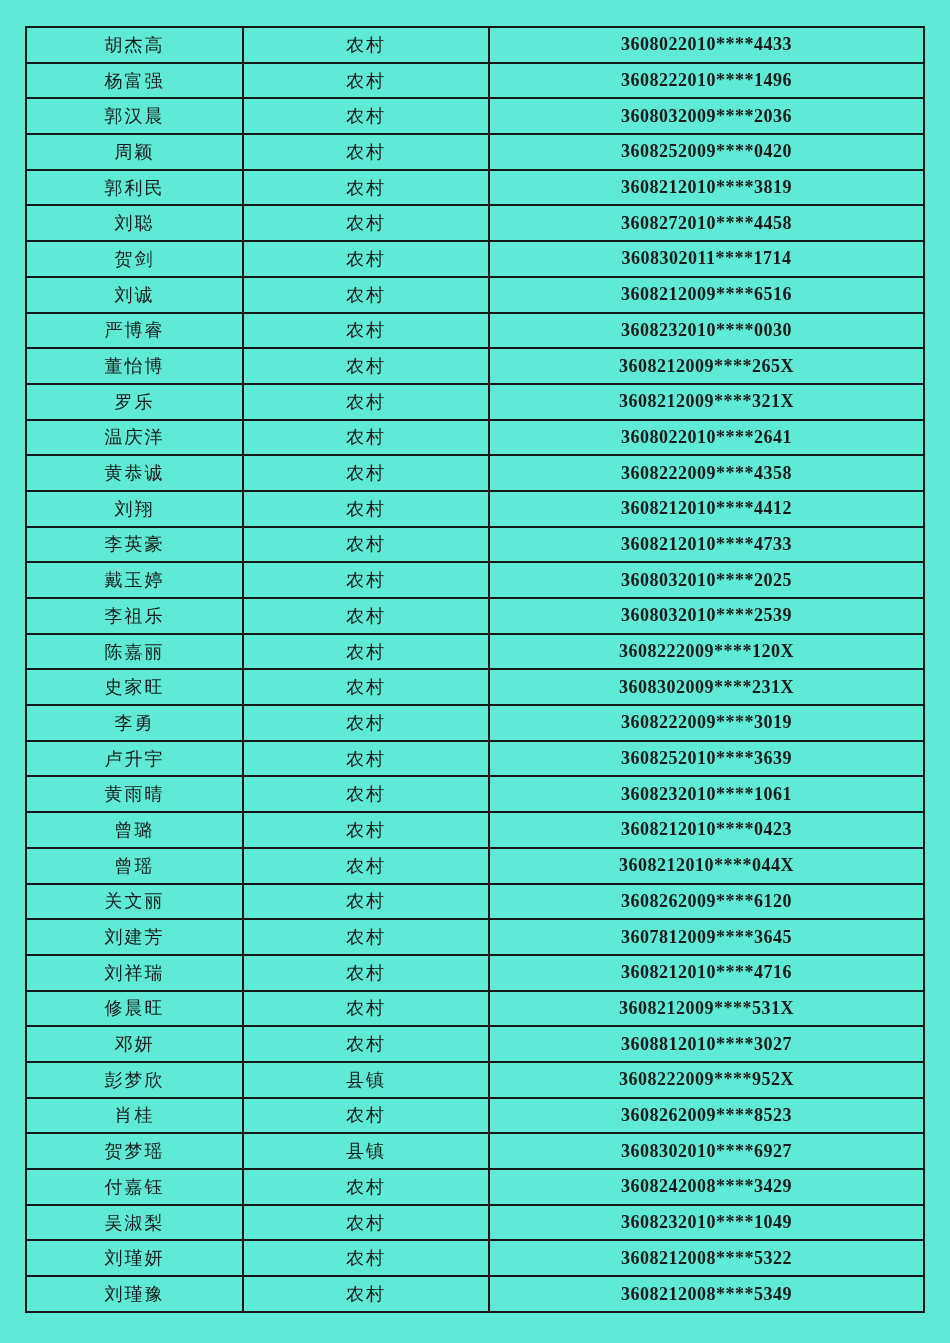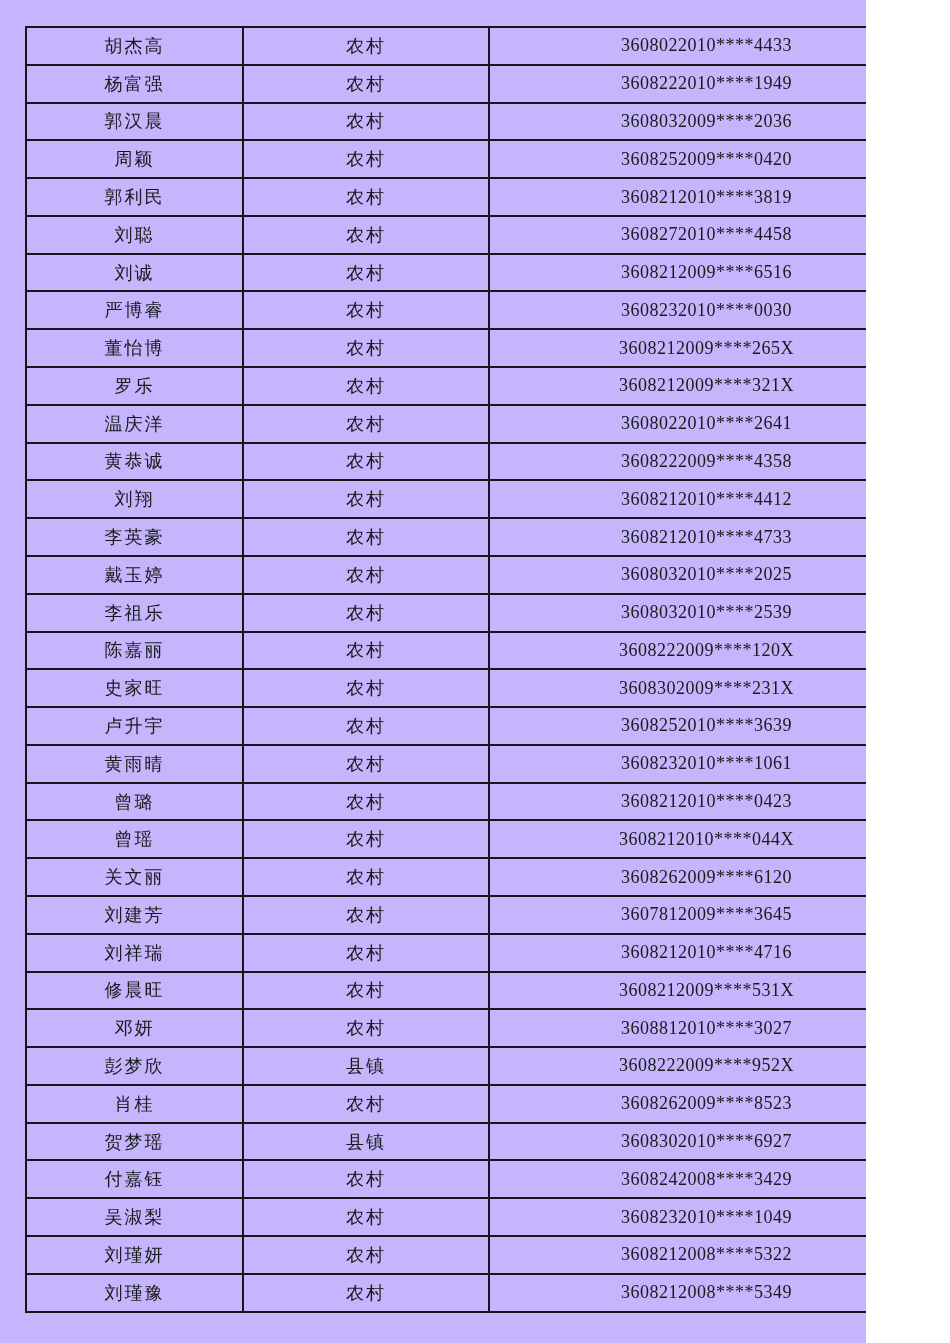--- a/index.html
+++ b/index.html
@@ -2,23 +2,23 @@
 <html><head>
 <meta charset="utf-8">
 <style>
   html, body {
     margin: 0;
     padding: 0;
     background: #ffffff;
   }
   .sheet {
     position: relative;
-    width: 866px;
+    width: 950px;
     height: 1343px;
-    background: #c4b5fd;
+    background: #5eead4;
     overflow: hidden;
   }
   table.roster {
     position: absolute;
     left: 25px;
     top: 26px;
     width: 898px;
     height: 1287px;
     border-collapse: collapse;
     table-layout: fixed;
@@ -32,20 +32,21 @@
     vertical-align: middle;
     padding: 0;
     overflow: hidden;
     white-space: nowrap;
   }
   td.name-cell, td.residence-type-cell {
     letter-spacing: 2px;
   }
   td.id-number-cell {
     letter-spacing: 0.5px;
+    font-weight: bold;
   }
   col.c-name { width: 217px; }
   col.c-type { width: 246px; }
   col.c-id   { width: 435px; }
 </style>
 </head>
 <body>
 
 <div class="sheet">
   <table class="roster">
@@ -56,21 +57,21 @@
     </colgroup>
     <tbody>
         <tr>
           <td class="name-cell">胡杰高</td>
           <td class="residence-type-cell">农村</td>
           <td class="id-number-cell">3608022010****4433</td>
         </tr>
         <tr>
           <td class="name-cell">杨富强</td>
           <td class="residence-type-cell">农村</td>
-          <td class="id-number-cell">3608222010****1949</td>
+          <td class="id-number-cell">3608222010****1496</td>
         </tr>
         <tr>
           <td class="name-cell">郭汉晨</td>
           <td class="residence-type-cell">农村</td>
           <td class="id-number-cell">3608032009****2036</td>
         </tr>
         <tr>
           <td class="name-cell">周颖</td>
           <td class="residence-type-cell">农村</td>
           <td class="id-number-cell">3608252009****0420</td>
@@ -79,20 +80,25 @@
           <td class="name-cell">郭利民</td>
           <td class="residence-type-cell">农村</td>
           <td class="id-number-cell">3608212010****3819</td>
         </tr>
         <tr>
           <td class="name-cell">刘聪</td>
           <td class="residence-type-cell">农村</td>
           <td class="id-number-cell">3608272010****4458</td>
         </tr>
         <tr>
+          <td class="name-cell">贺剑</td>
+          <td class="residence-type-cell">农村</td>
+          <td class="id-number-cell">3608302011****1714</td>
+        </tr>
+        <tr>
           <td class="name-cell">刘诚</td>
           <td class="residence-type-cell">农村</td>
           <td class="id-number-cell">3608212009****6516</td>
         </tr>
         <tr>
           <td class="name-cell">严博睿</td>
           <td class="residence-type-cell">农村</td>
           <td class="id-number-cell">3608232010****0030</td>
         </tr>
         <tr>
@@ -137,20 +143,25 @@
         </tr>
         <tr>
           <td class="name-cell">陈嘉丽</td>
           <td class="residence-type-cell">农村</td>
           <td class="id-number-cell">3608222009****120X</td>
         </tr>
         <tr>
           <td class="name-cell">史家旺</td>
           <td class="residence-type-cell">农村</td>
           <td class="id-number-cell">3608302009****231X</td>
+        </tr>
+        <tr>
+          <td class="name-cell">李勇</td>
+          <td class="residence-type-cell">农村</td>
+          <td class="id-number-cell">3608222009****3019</td>
         </tr>
         <tr>
           <td class="name-cell">卢升宇</td>
           <td class="residence-type-cell">农村</td>
           <td class="id-number-cell">3608252010****3639</td>
         </tr>
         <tr>
           <td class="name-cell">黄雨晴</td>
           <td class="residence-type-cell">农村</td>
           <td class="id-number-cell">3608232010****1061</td>

